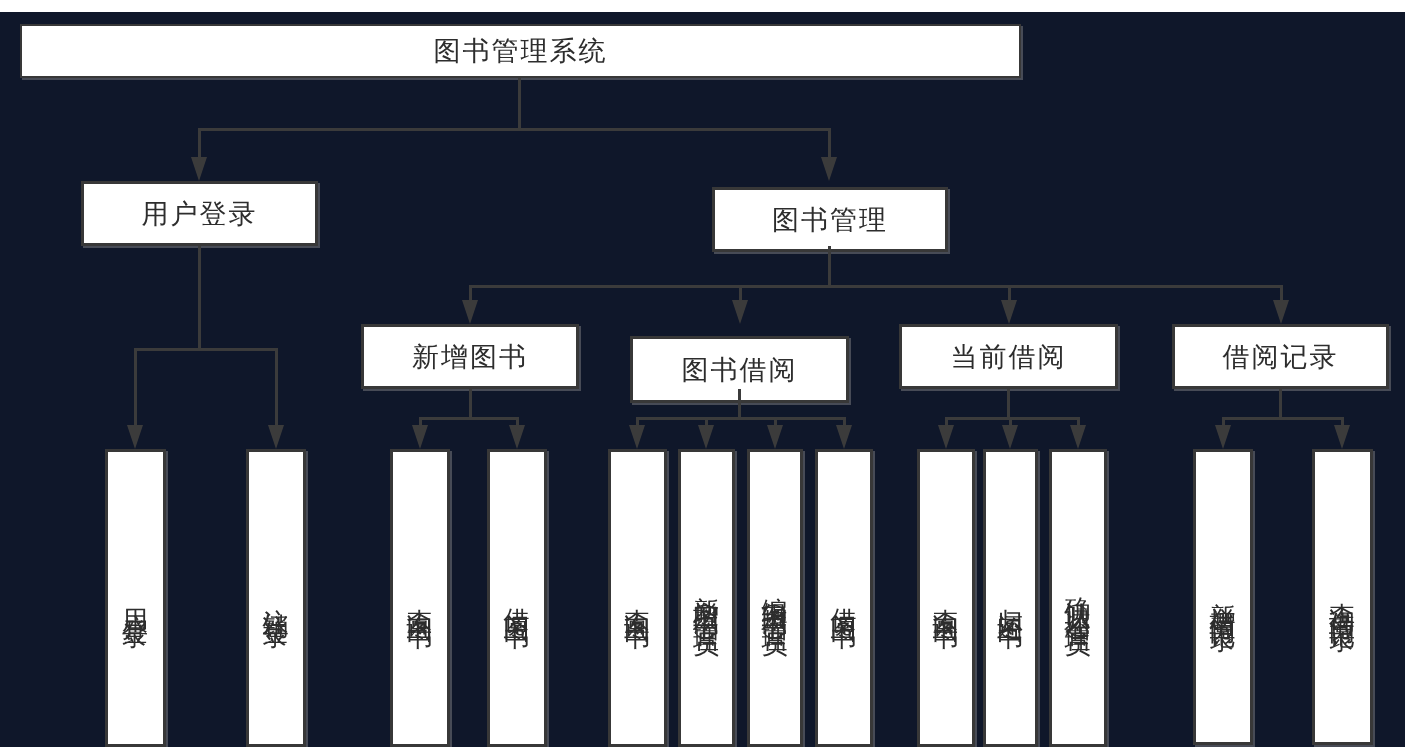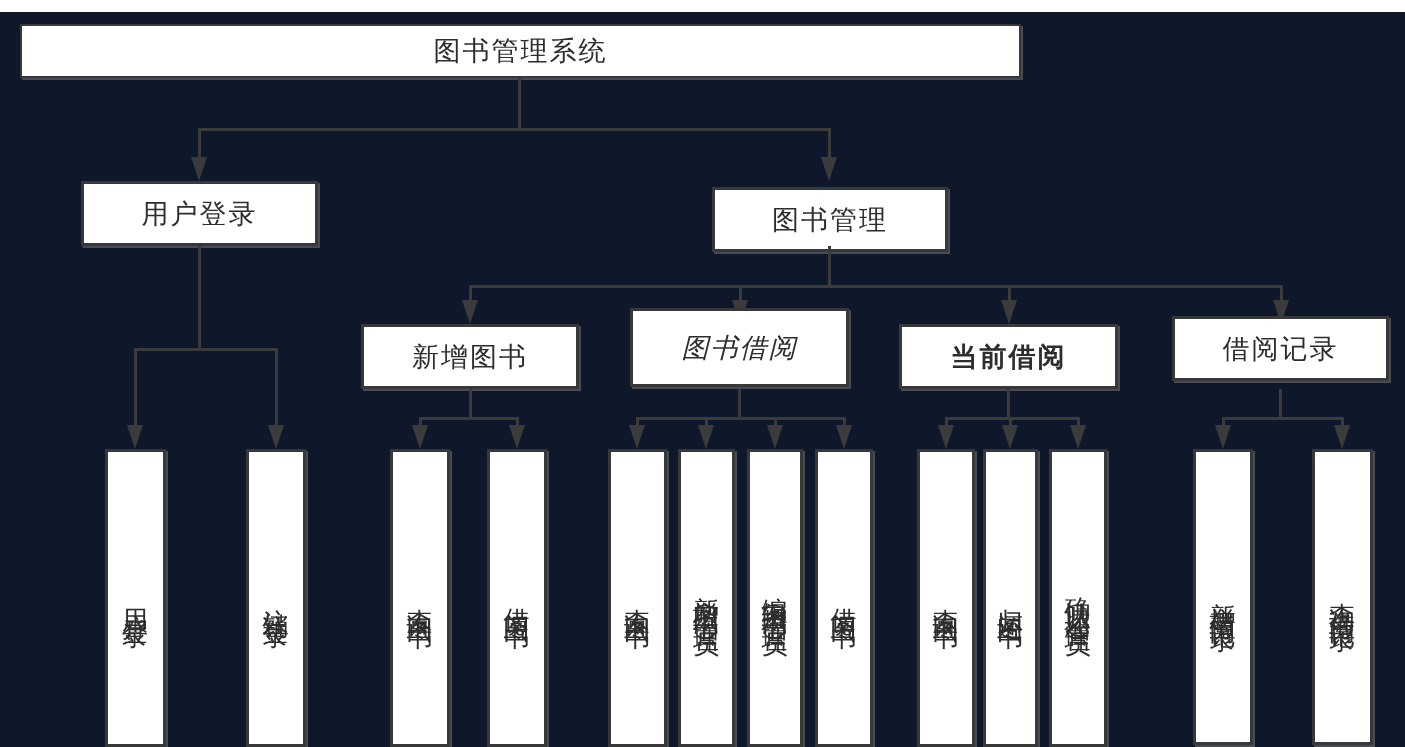--- a/index.html
+++ b/index.html
@@ -72,27 +72,27 @@
   <div class="vl" style="left:739px;top:273px;height:18px;"></div>
   <div class="ah" style="left:732px;top:288px;"></div>
   <div class="vl" style="left:1008px;top:273px;height:18px;"></div>
   <div class="ah" style="left:1001px;top:288px;"></div>
   <div class="vl" style="left:1280px;top:273px;height:18px;"></div>
   <div class="ah" style="left:1273px;top:288px;"></div>
 
   <div class="node" style="left:361px;top:312px;width:218px;height:65px;">
     <span>新增图书</span>
   </div>
-  <div class="node" style="left:630px;top:296px;width:219px;height:79px;font-style:italic;">
+  <div class="node" style="left:630px;top:324px;width:219px;height:67px;">
     <span>图书借阅</span>
   </div>
-  <div class="node" style="left:899px;top:312px;width:219px;height:65px;font-weight:bold;">
+  <div class="node" style="left:899px;top:312px;width:219px;height:65px;">
     <span>当前借阅</span>
   </div>
-  <div class="node" style="left:1172px;top:304px;width:217px;height:65px;justify-content:center;">
+  <div class="node" style="left:1172px;top:312px;width:217px;height:65px;justify-content:center;">
     <span>借阅记录</span>
   </div>
 
   <div class="vl" style="left:469px;top:377px;height:31px;"></div>
   <div class="hl" style="left:419px;top:405px;width:100px;"></div>
   <div class="vl" style="left:419px;top:405px;height:12px;"></div>
   <div class="ah" style="left:412px;top:413px;"></div>
   <div class="vl" style="left:516px;top:405px;height:12px;"></div>
   <div class="ah" style="left:509px;top:413px;"></div>
 

